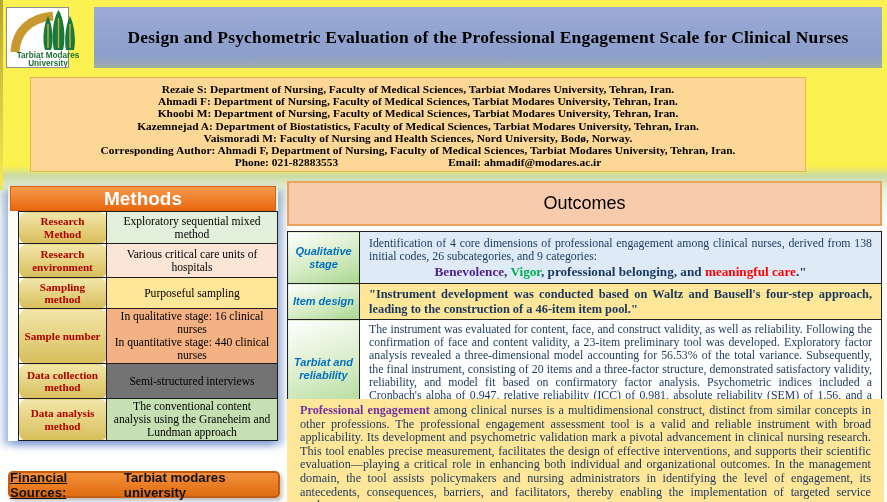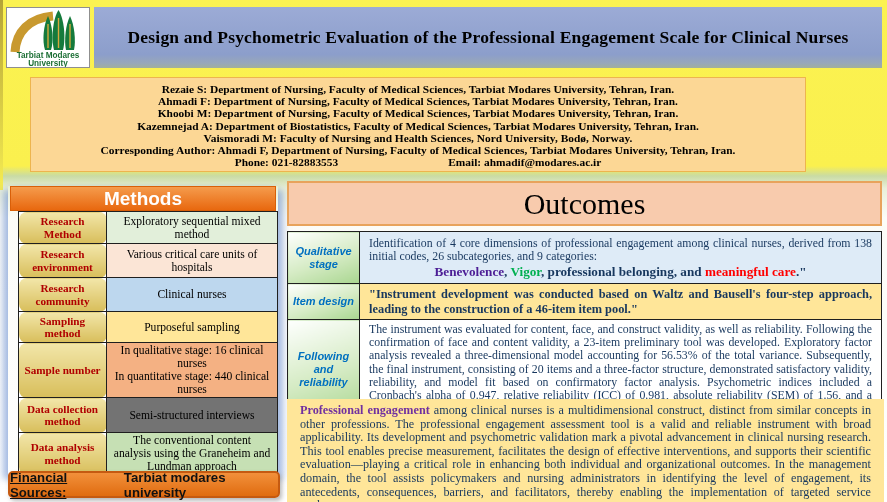--- a/index.html
+++ b/index.html
@@ -6,21 +6,21 @@
   html,body { width:887px; height:502px; }
   body { font-family:"Liberation Serif", serif; }
   .page {
     position:relative; width:887px; height:502px; overflow:hidden;
     background: linear-gradient(180deg,#FBF251 0px,#FAF04E 166px,#C9DBA4 176px,#E9EFD8 188px,#FCFCF8 218px,#FFFFFF 502px);
   }
   .left-edge { position:absolute; left:0; top:0; width:3px; height:190px;
     background:linear-gradient(180deg,#B5A437,#F5EC52); }
 
   
-  .logo-box { position:absolute; left:6px; top:7px; width:84px; height:61px;
+  .logo-box { position:absolute; left:6px; top:7px; width:63px; height:61px;
     background:#FFFFFF; border:1px solid #8F8F8F; }
   .title-bar { position:absolute; left:94px; top:7px; width:788px; height:61px;
     background:linear-gradient(180deg,#9CABD6 0%,#8C9ECB 78%,#98A7B9 92%,#A2AF9C 100%);
     display:flex; align-items:center; justify-content:center; }
   .title-bar h1 { font-size:17.5px; font-weight:bold; color:#000;
     font-family:"Liberation Serif", serif; letter-spacing:.2px; }
 
   
   .authors { position:absolute; left:30px; top:77px; width:776px; height:95px;
     background:#FCD795; border:1px solid #EDB44E; text-align:center;
@@ -51,21 +51,21 @@
     background:linear-gradient(180deg,#F2903B,#E06C10); border:2px solid #C55A11;
     border-radius:5px; display:flex; align-items:center; justify-content:center;
     font-family:"Liberation Sans", sans-serif; font-weight:bold; font-size:13.2px; color:#111;
     box-shadow:2px 3px 4px rgba(120,120,120,.5); }
   .financial .fs-label { text-decoration:underline; margin-right:6px; }
 
   
   .outcomes-header { position:absolute; left:287px; top:181px; width:595px; height:45px;
     background:#F8CBAD; border:2px solid #E8A35C;
     display:flex; align-items:center; justify-content:center; }
-  .outcomes-header span { font-size:30px; color:#000; font-family:Liberation Serif, serif; }
+  .outcomes-header span { font-size:18px; color:#000; font-family:Liberation Sans, sans-serif; }
 
   table.outcomes { position:absolute; left:287px; top:231px; width:595px;
     border-collapse:collapse; table-layout:fixed; background:#FFF; }
   table.outcomes td { border:1.6px solid #1F1F1F; vertical-align:middle; }
   td.olabel { width:72px; background:linear-gradient(160deg,#FEFFFE 0%,#D5EBC4 55%,#A9D690 100%);
     color:#0070C0; font-style:italic; font-weight:bold; font-size:11px;
     font-family:"Liberation Sans", sans-serif; text-align:center; line-height:13px; padding:2px; }
   td.obody { color:#17375E; font-size:11.8px; line-height:13.2px;
     padding:3px 9px; text-align:justify; }
   td.ob-blue { background:#DEEBF7; }
@@ -120,24 +120,20 @@
     <table class="methods">
       <tbody>
         <tr style="height:32px">
           <td class="mlabel">Research Method</td>
           <td class="mval bg0">Exploratory sequential mixed method</td>
         </tr>
         <tr style="height:34px">
           <td class="mlabel">Research environment</td>
           <td class="mval bg1">Various critical care units of hospitals</td>
         </tr>
-        <tr style="height:34px">
-          <td class="mlabel">Research community</td>
-          <td class="mval bg2">Clinical nurses</td>
-        </tr>
         <tr style="height:31px">
           <td class="mlabel">Sampling method</td>
           <td class="mval bg3">Purposeful sampling</td>
         </tr>
         <tr style="height:54px">
           <td class="mlabel">Sample number</td>
           <td class="mval bg4">In qualitative stage: 16 clinical nurses
 In quantitative stage: 440 clinical nurses</td>
         </tr>
         <tr style="height:35px">
@@ -170,21 +166,21 @@
           <div class="cat-line">
             <span class="c-benev">Benevolence</span><span>, </span><span class="c-vigor">Vigor</span><span>, professional belonging, and </span><span class="c-red">meaningful care</span><span>."</span>
           </div>
         </td>
       </tr>
       <tr style="height:34px">
         <td class="olabel">Item design</td>
         <td class="obody ob-yellow">"Instrument development was conducted based on Waltz and Bausell's four-step approach, leading to the construction of a 46-item item pool."</td>
       </tr>
       <tr style="height:80px">
-        <td class="olabel">Following and reliability</td>
+        <td class="olabel">Tarbiat and reliability</td>
         <td class="obody ob-white">The instrument was evaluated for content, face, and construct validity, as well as reliability. Following the confirmation of face and content validity, a 23-item preliminary tool was developed. Exploratory factor analysis revealed a three-dimensional model accounting for 56.53% of the total variance. Subsequently, the final instrument, consisting of 20 items and a three-factor structure, demonstrated satisfactory validity, reliability, and model fit based on confirmatory factor analysis. Psychometric indices included a Cronbach's alpha of 0.947, relative reliability (ICC) of 0.981, absolute reliability (SEM) of 1.56, and a minimum detectable change (MDC) of 4.35.</td>
       </tr>
     </tbody>
   </table>
 
   <div class="conclusion">
     <span class="lead">Professional engagement</span><span> among clinical nurses is a multidimensional construct, distinct from similar concepts in other professions. The professional engagement assessment tool is a valid and reliable instrument with broad applicability. Its development and psychometric validation mark a pivotal advancement in clinical nursing research. This tool enables precise measurement, facilitates the design of effective interventions, and supports their scientific evaluation—playing a critical role in enhancing both individual and organizational outcomes. In the management domain, the tool assists policymakers and nursing administrators in identifying the level of engagement, its antecedents, consequences, barriers, and facilitators, thereby enabling the implementation of targeted service packages.</span>
   </div>
 </div>
 

